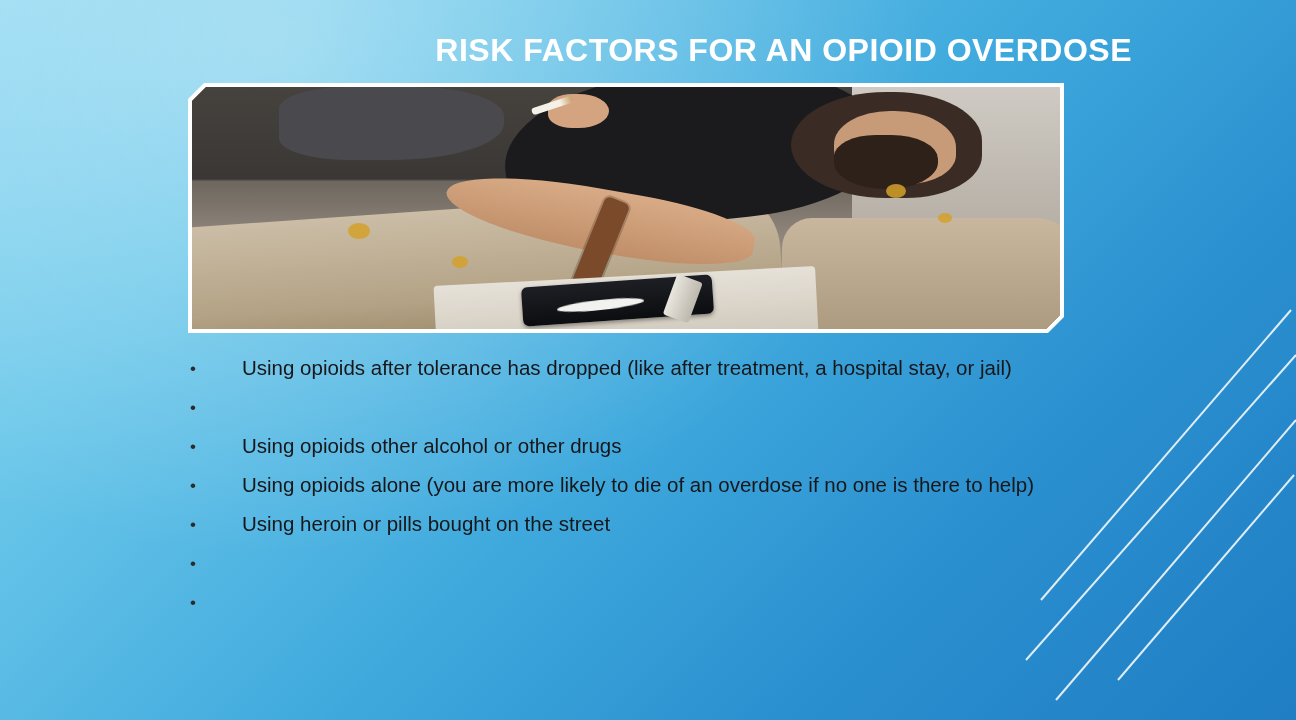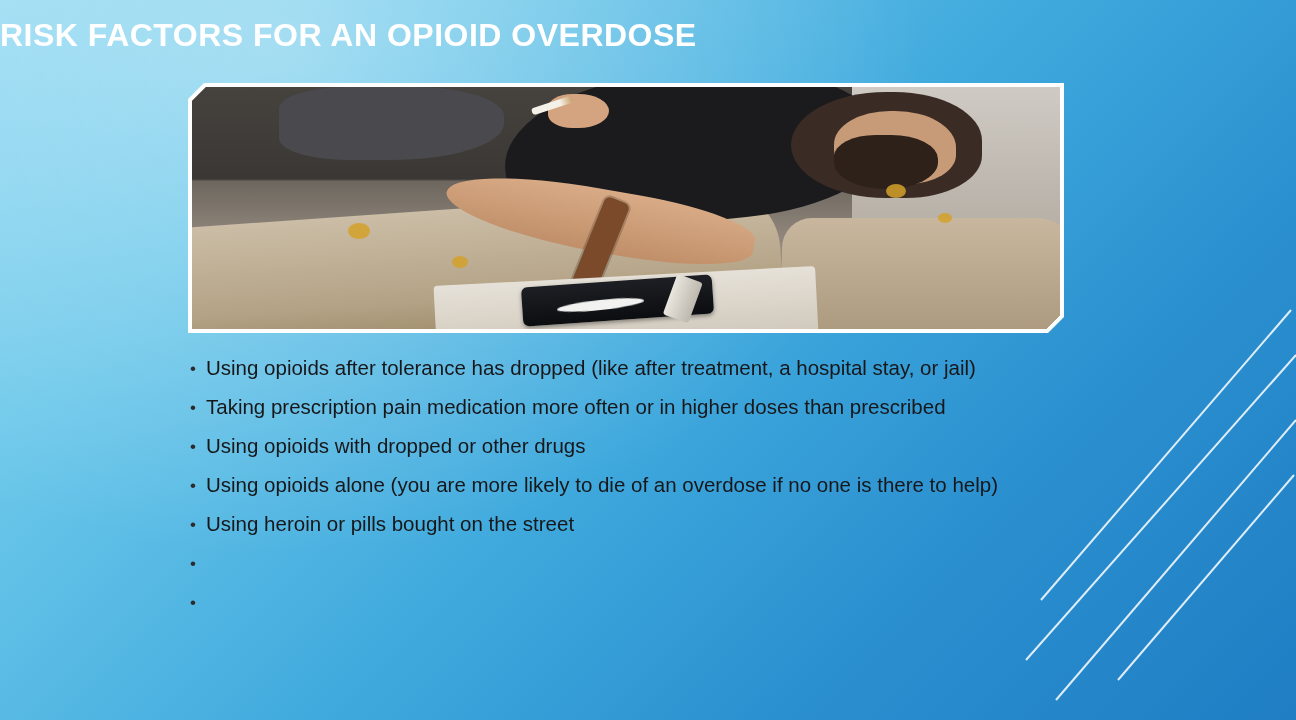--- a/index.html
+++ b/index.html
@@ -38,23 +38,23 @@
     right: 0;
     bottom: 0;
     width: 360px;
     height: 420px;
     pointer-events: none;
   }
 
   .title {
     position: absolute;
     left: 0;
-    top: 17px;
+    top: 32px;
     width: 1132px;
-    text-align: left;
+    text-align: right;
     color: #ffffff;
     font-size: 32px;
     font-weight: bold;
     letter-spacing: 0.5px;
     text-transform: uppercase;
     font-family: "Liberation Sans", sans-serif;
   }
 
   .photo-frame {
     position: absolute;
@@ -232,20 +232,21 @@
     text-align: left;
     padding-left: 10px;
     box-sizing: border-box;
   }
   .bullet-text {
     flex: 1;
     font-size: 20.5px;
     line-height: 24px;
     color: #17171a;
     font-family: "Liberation Sans", sans-serif;
+    margin-left: 36px;
   }
 </style>
 </head>
 <body>
 
 <div class="slide">
 
   <div class="slide-sheen"></div>
 
   <svg class="streaks" viewBox="0 0 360 420" preserveAspectRatio="none">
@@ -287,26 +288,25 @@
 
   <div class="bullets">
 
     <div class="bullet-row">
       <span class="bullet-dot">•</span>
       <span class="bullet-text">Using opioids after tolerance has dropped (like after treatment, a hospital stay, or jail)</span>
     </div>
 
     <div class="bullet-row">
       <span class="bullet-dot">•</span>
-      <span class="bullet-text">Taking prescription pain medication more often or in higher doses than prescribed</span>
-    </div>
-
-    <div class="bullet-row">
-      <span class="bullet-dot">•</span>
-      <span class="bullet-text">Using opioids with dropped or other drugs</span>
+    </div>
+
+    <div class="bullet-row">
+      <span class="bullet-dot">•</span>
+      <span class="bullet-text">Using opioids other alcohol or other drugs</span>
     </div>
 
     <div class="bullet-row">
       <span class="bullet-dot">•</span>
       <span class="bullet-text">Using opioids alone (you are more likely to die of an overdose if no one is there to help)</span>
     </div>
 
     <div class="bullet-row">
       <span class="bullet-dot">•</span>
       <span class="bullet-text">Using heroin or pills bought on the street</span>

